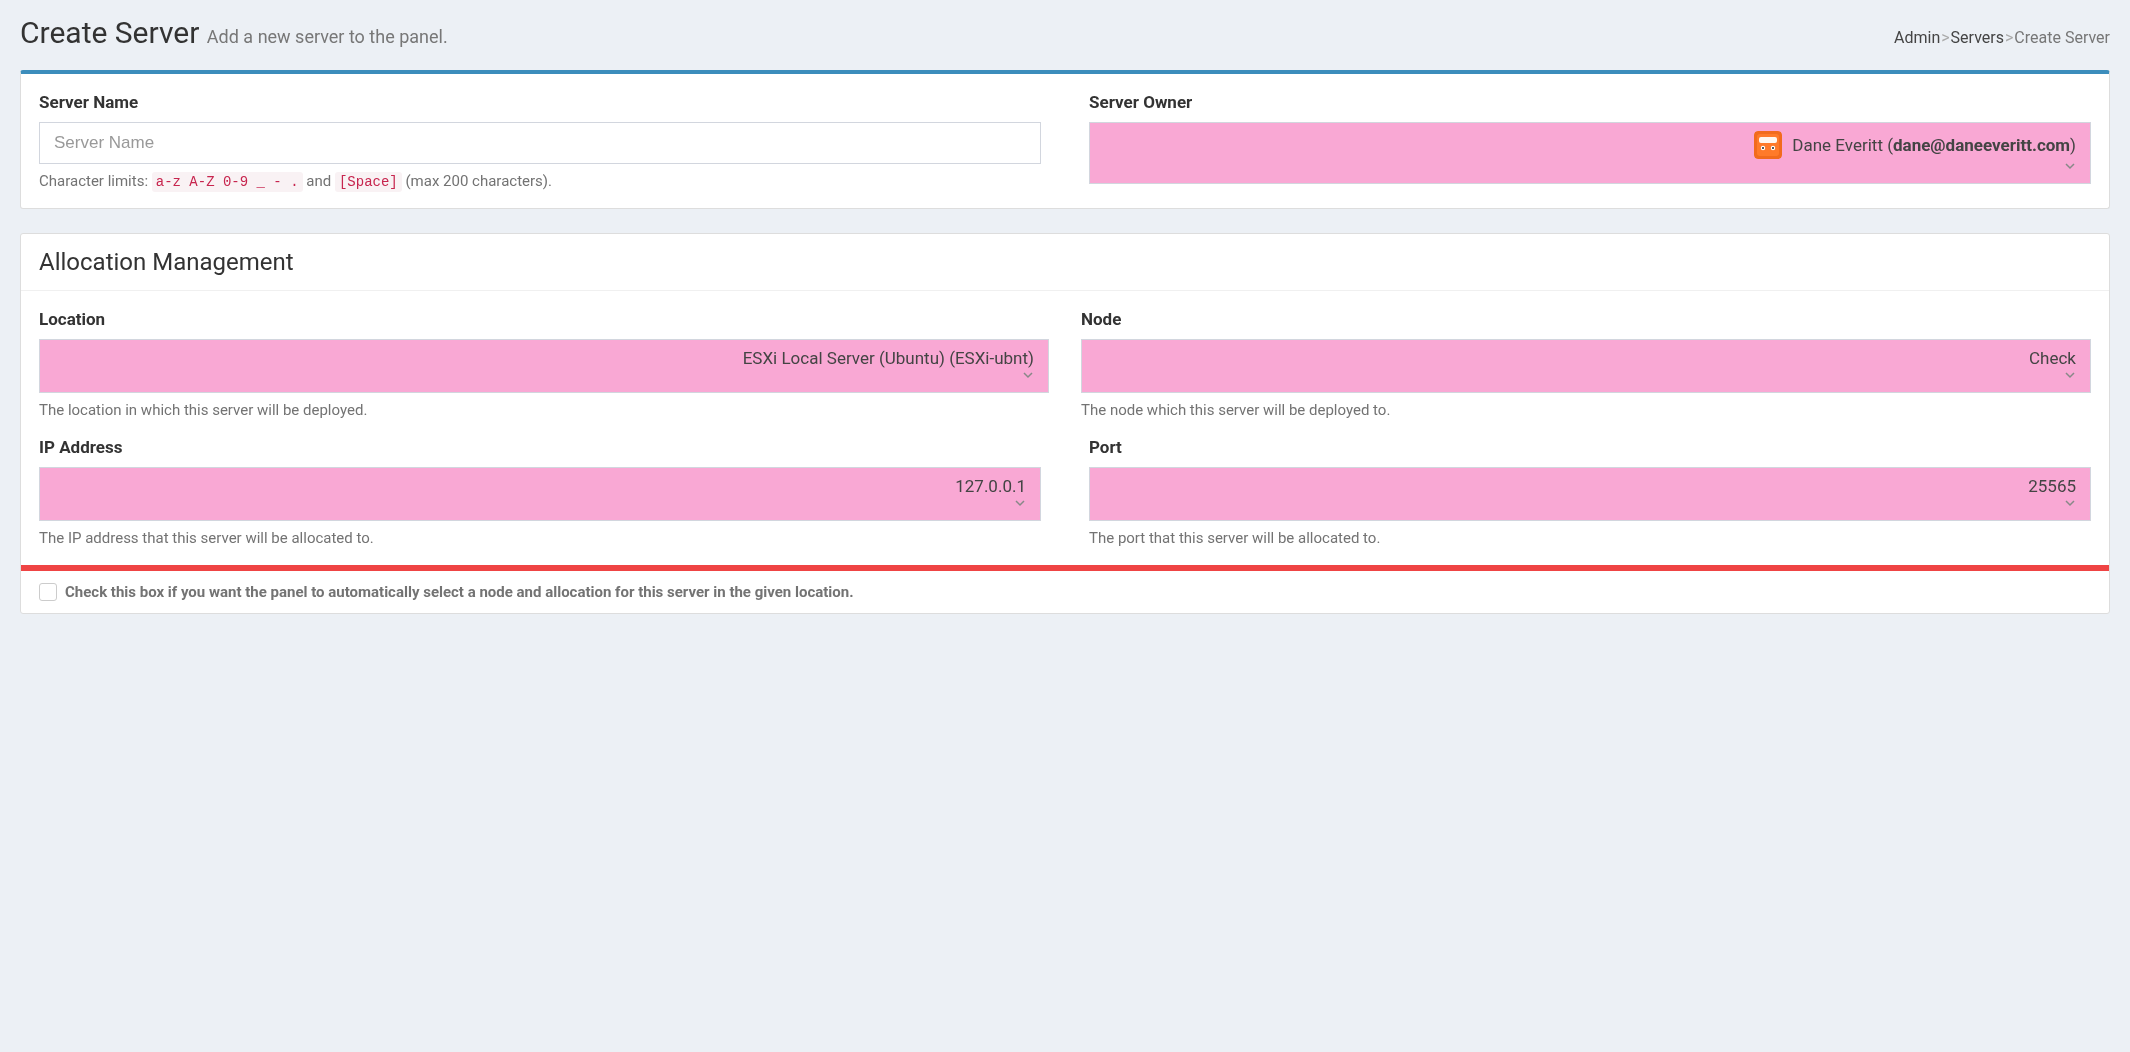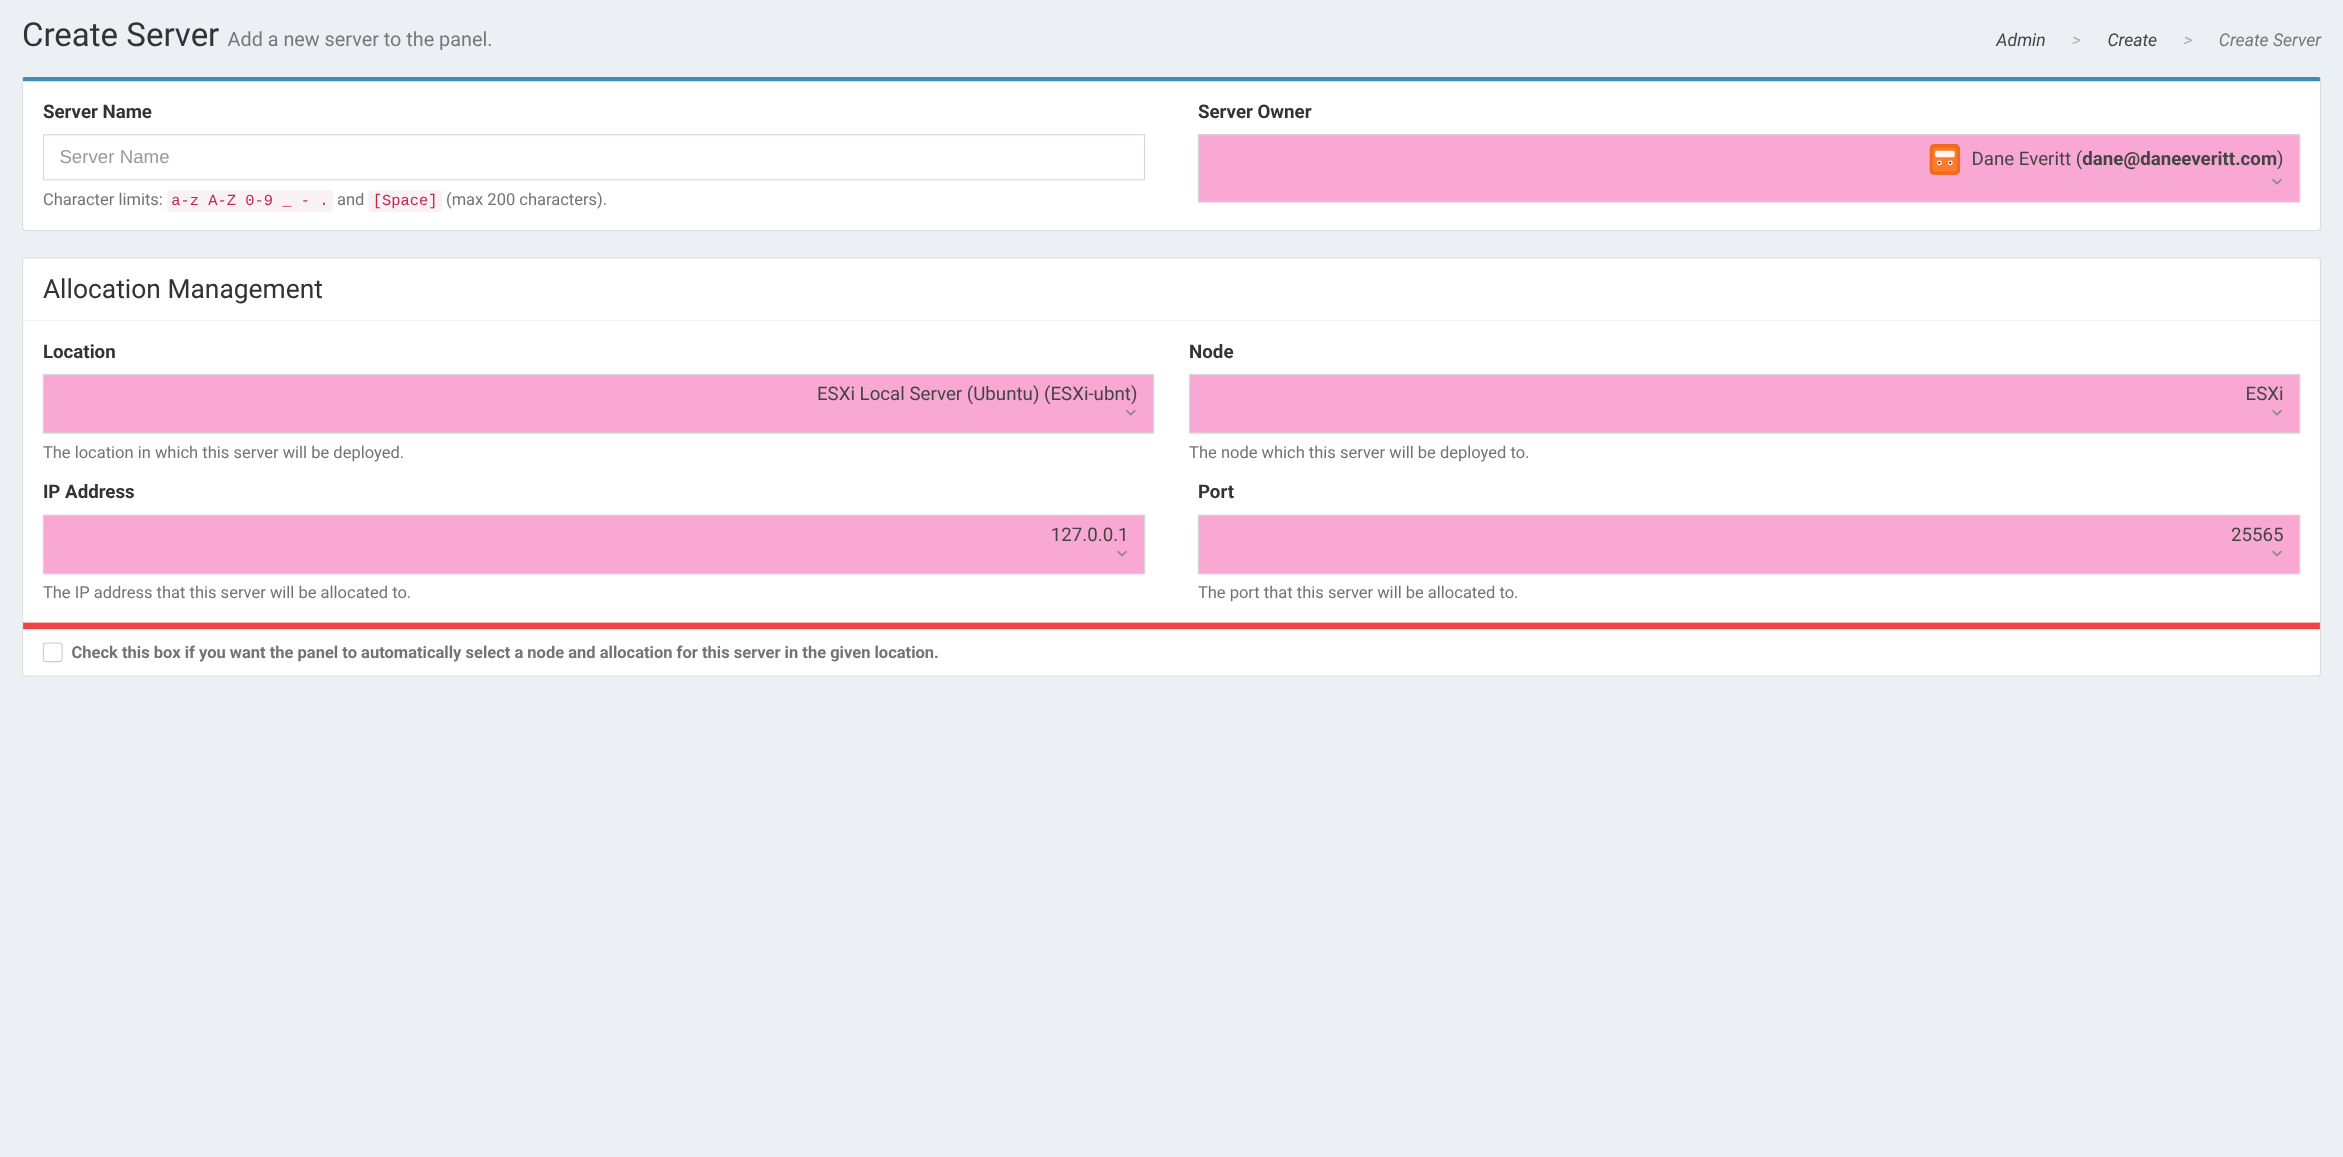--- a/index.html
+++ b/index.html
@@ -29,24 +29,23 @@
     }
     .page-subtitle {
       font-size: 18px;
       font-weight: 400;
       color: #777;
       margin-left: 4px;
     }
     .breadcrumb {
       display: flex;
       align-items: flex-start;
-      gap: 24px;
+      gap: 1px;
       font-size: 16px;
       color: #444;
-      font-style: italic;
     }
     .breadcrumb-item {
       color: #444;
     }
     .breadcrumb-item.active {
       color: #777;
     }
     .breadcrumb-sep {
       color: #aaa;
     }
@@ -174,21 +173,21 @@
 
 <div class="page">
   <div class="page-header">
     <div>
       <span class="page-title">Create Server</span>
       <span class="page-subtitle">Add a new server to the panel.</span>
     </div>
     <div class="breadcrumb">
       <span class="breadcrumb-item">Admin</span>
       <span class="breadcrumb-sep">&gt;</span>
-      <span class="breadcrumb-item">Create</span>
+      <span class="breadcrumb-item">Servers</span>
       <span class="breadcrumb-sep">&gt;</span>
       <span class="breadcrumb-item active">Create Server</span>
     </div>
   </div>
 
   <div class="box">
     <div class="box-body">
       <div class="row">
         <div class="col">
           <label class="form-label">Server Name</label>
@@ -239,21 +238,21 @@
               <svg width="12" height="12" viewBox="0 0 12 12">
                   <path d="M2 4 L6 8 L10 4" fill="none" stroke="#888" stroke-width="1.5"></path>
                 </svg>
             </span>
           </div>
           <div class="form-help">The location in which this server will be deployed.</div>
         </div>
         <div class="col">
           <label class="form-label">Node</label>
           <div class="select-wrapper">
-            <div class="select-display">ESXi</div>
+            <div class="select-display">Check</div>
             <span class="select-caret">
               <svg width="12" height="12" viewBox="0 0 12 12">
                   <path d="M2 4 L6 8 L10 4" fill="none" stroke="#888" stroke-width="1.5"></path>
                 </svg>
             </span>
           </div>
           <div class="form-help">The node which this server will be deployed to.</div>
         </div>
       </div>
       <div class="row">

